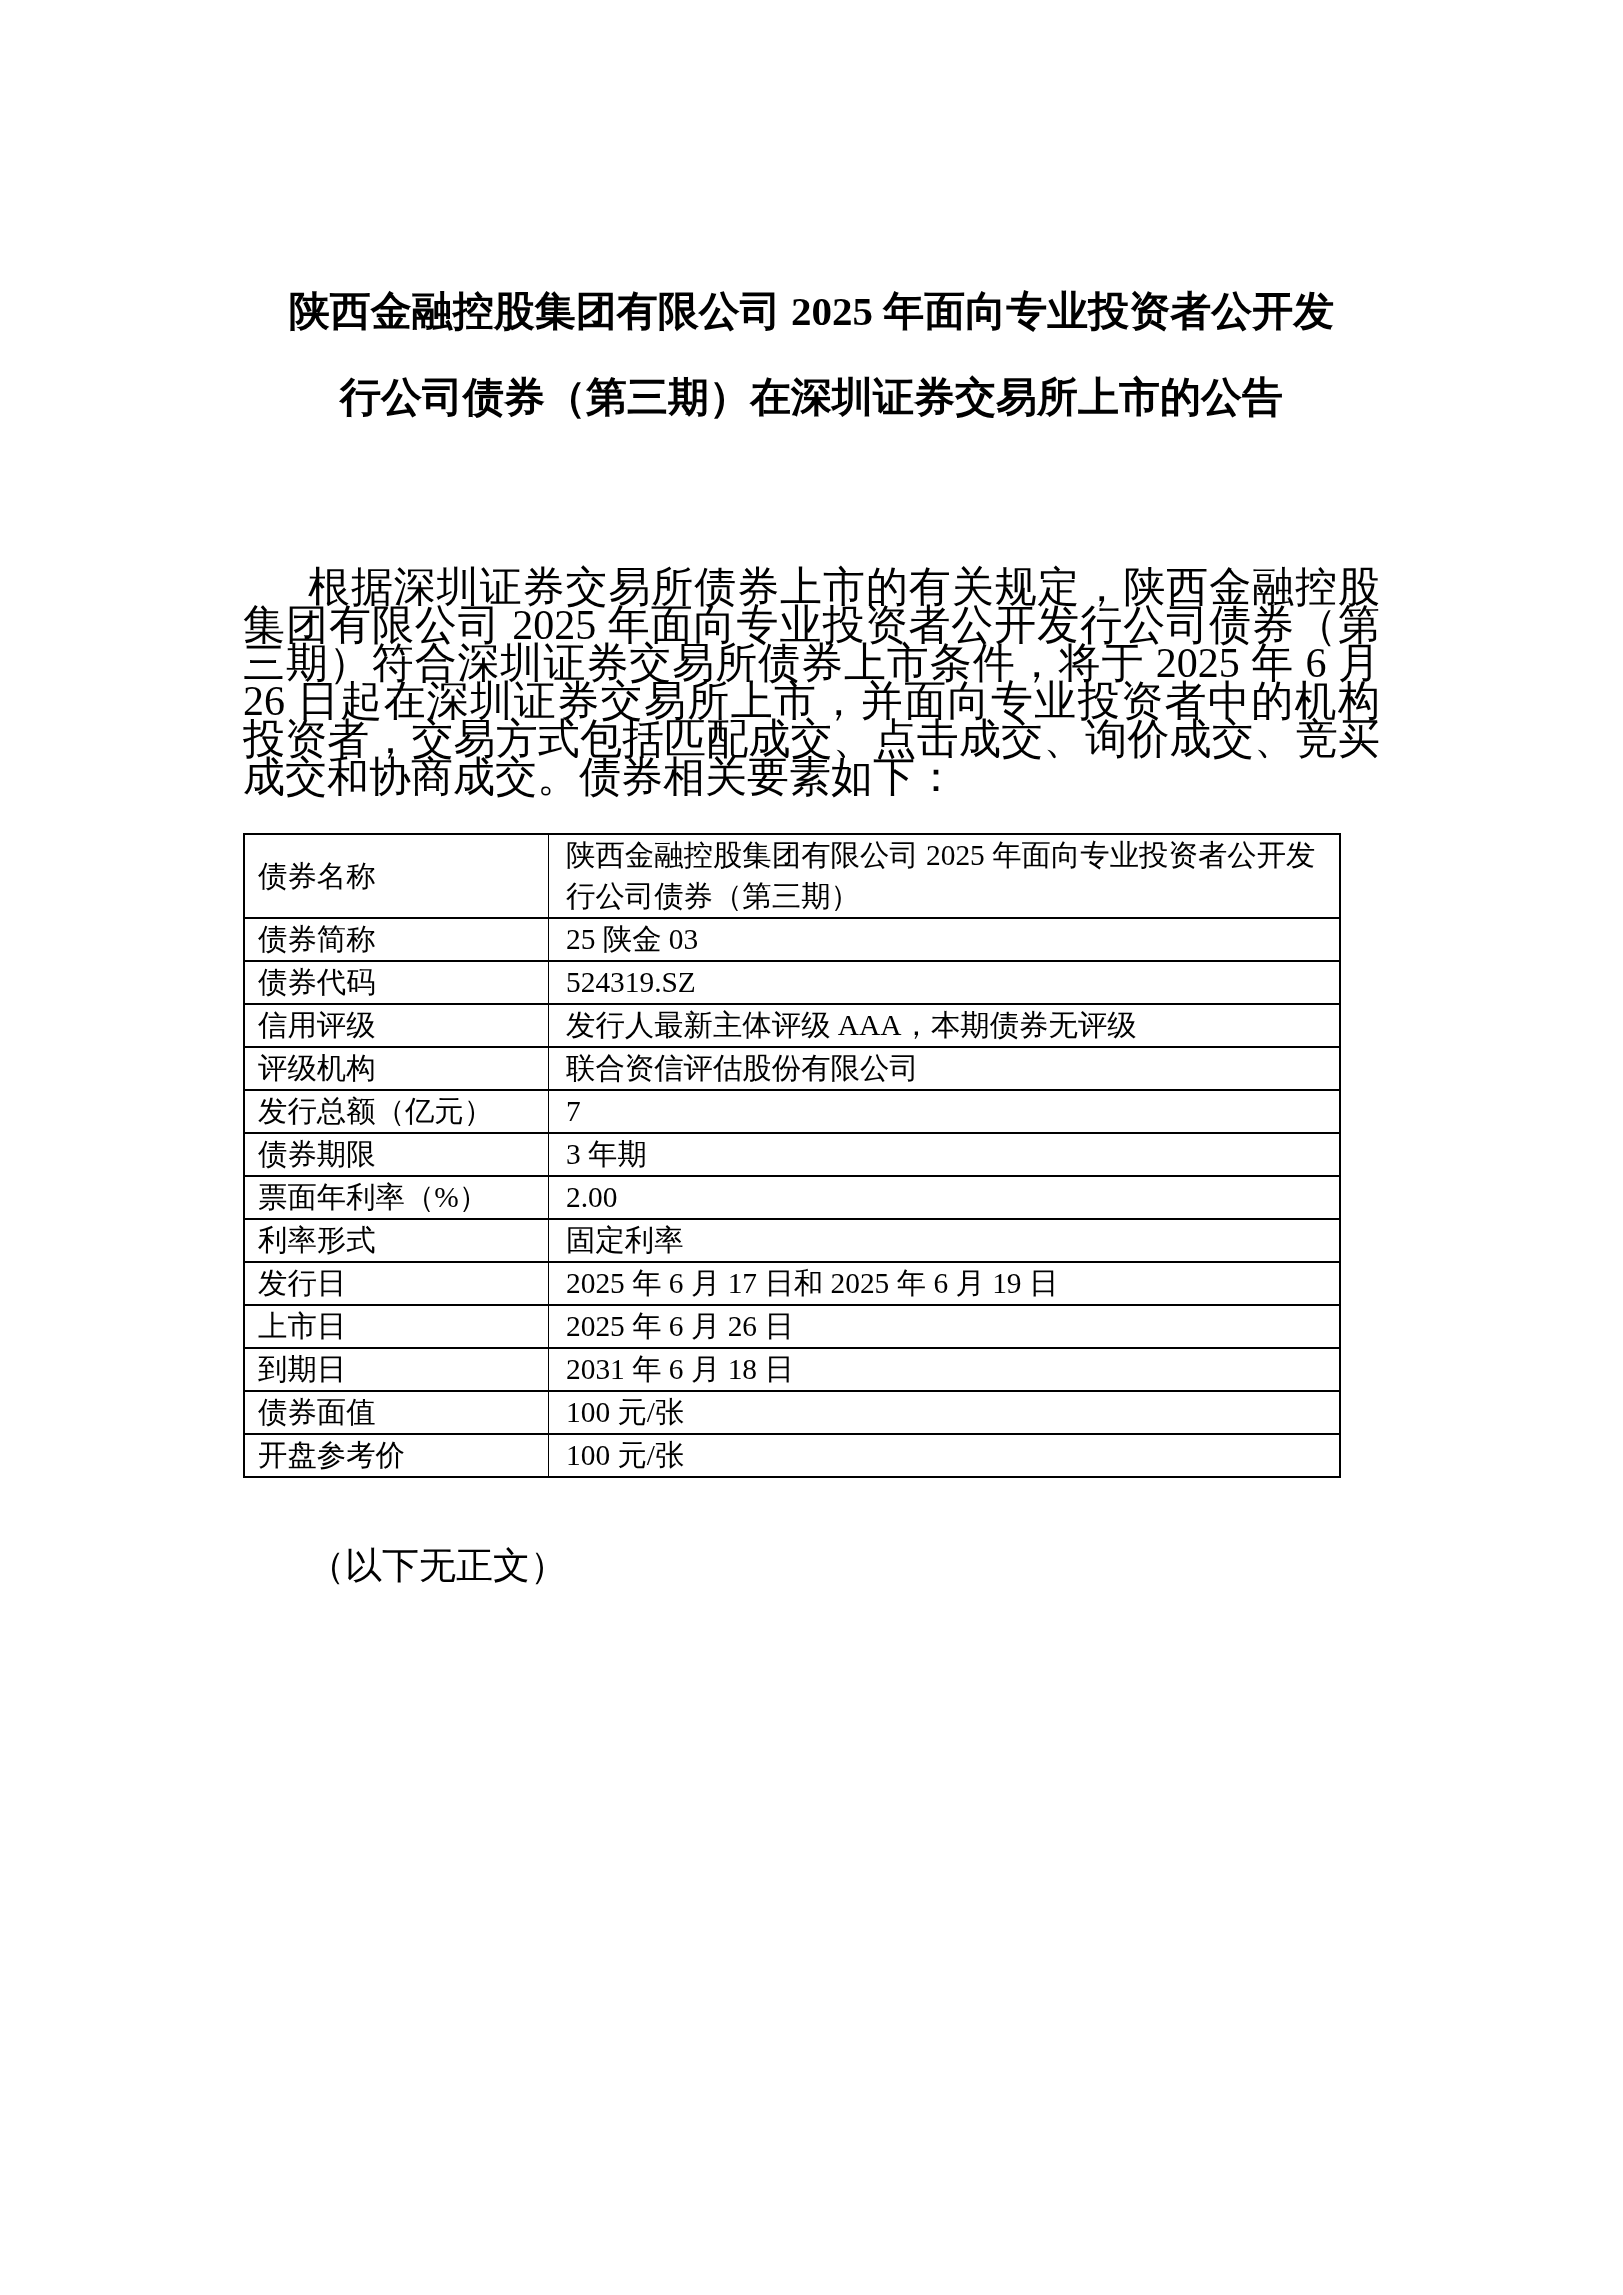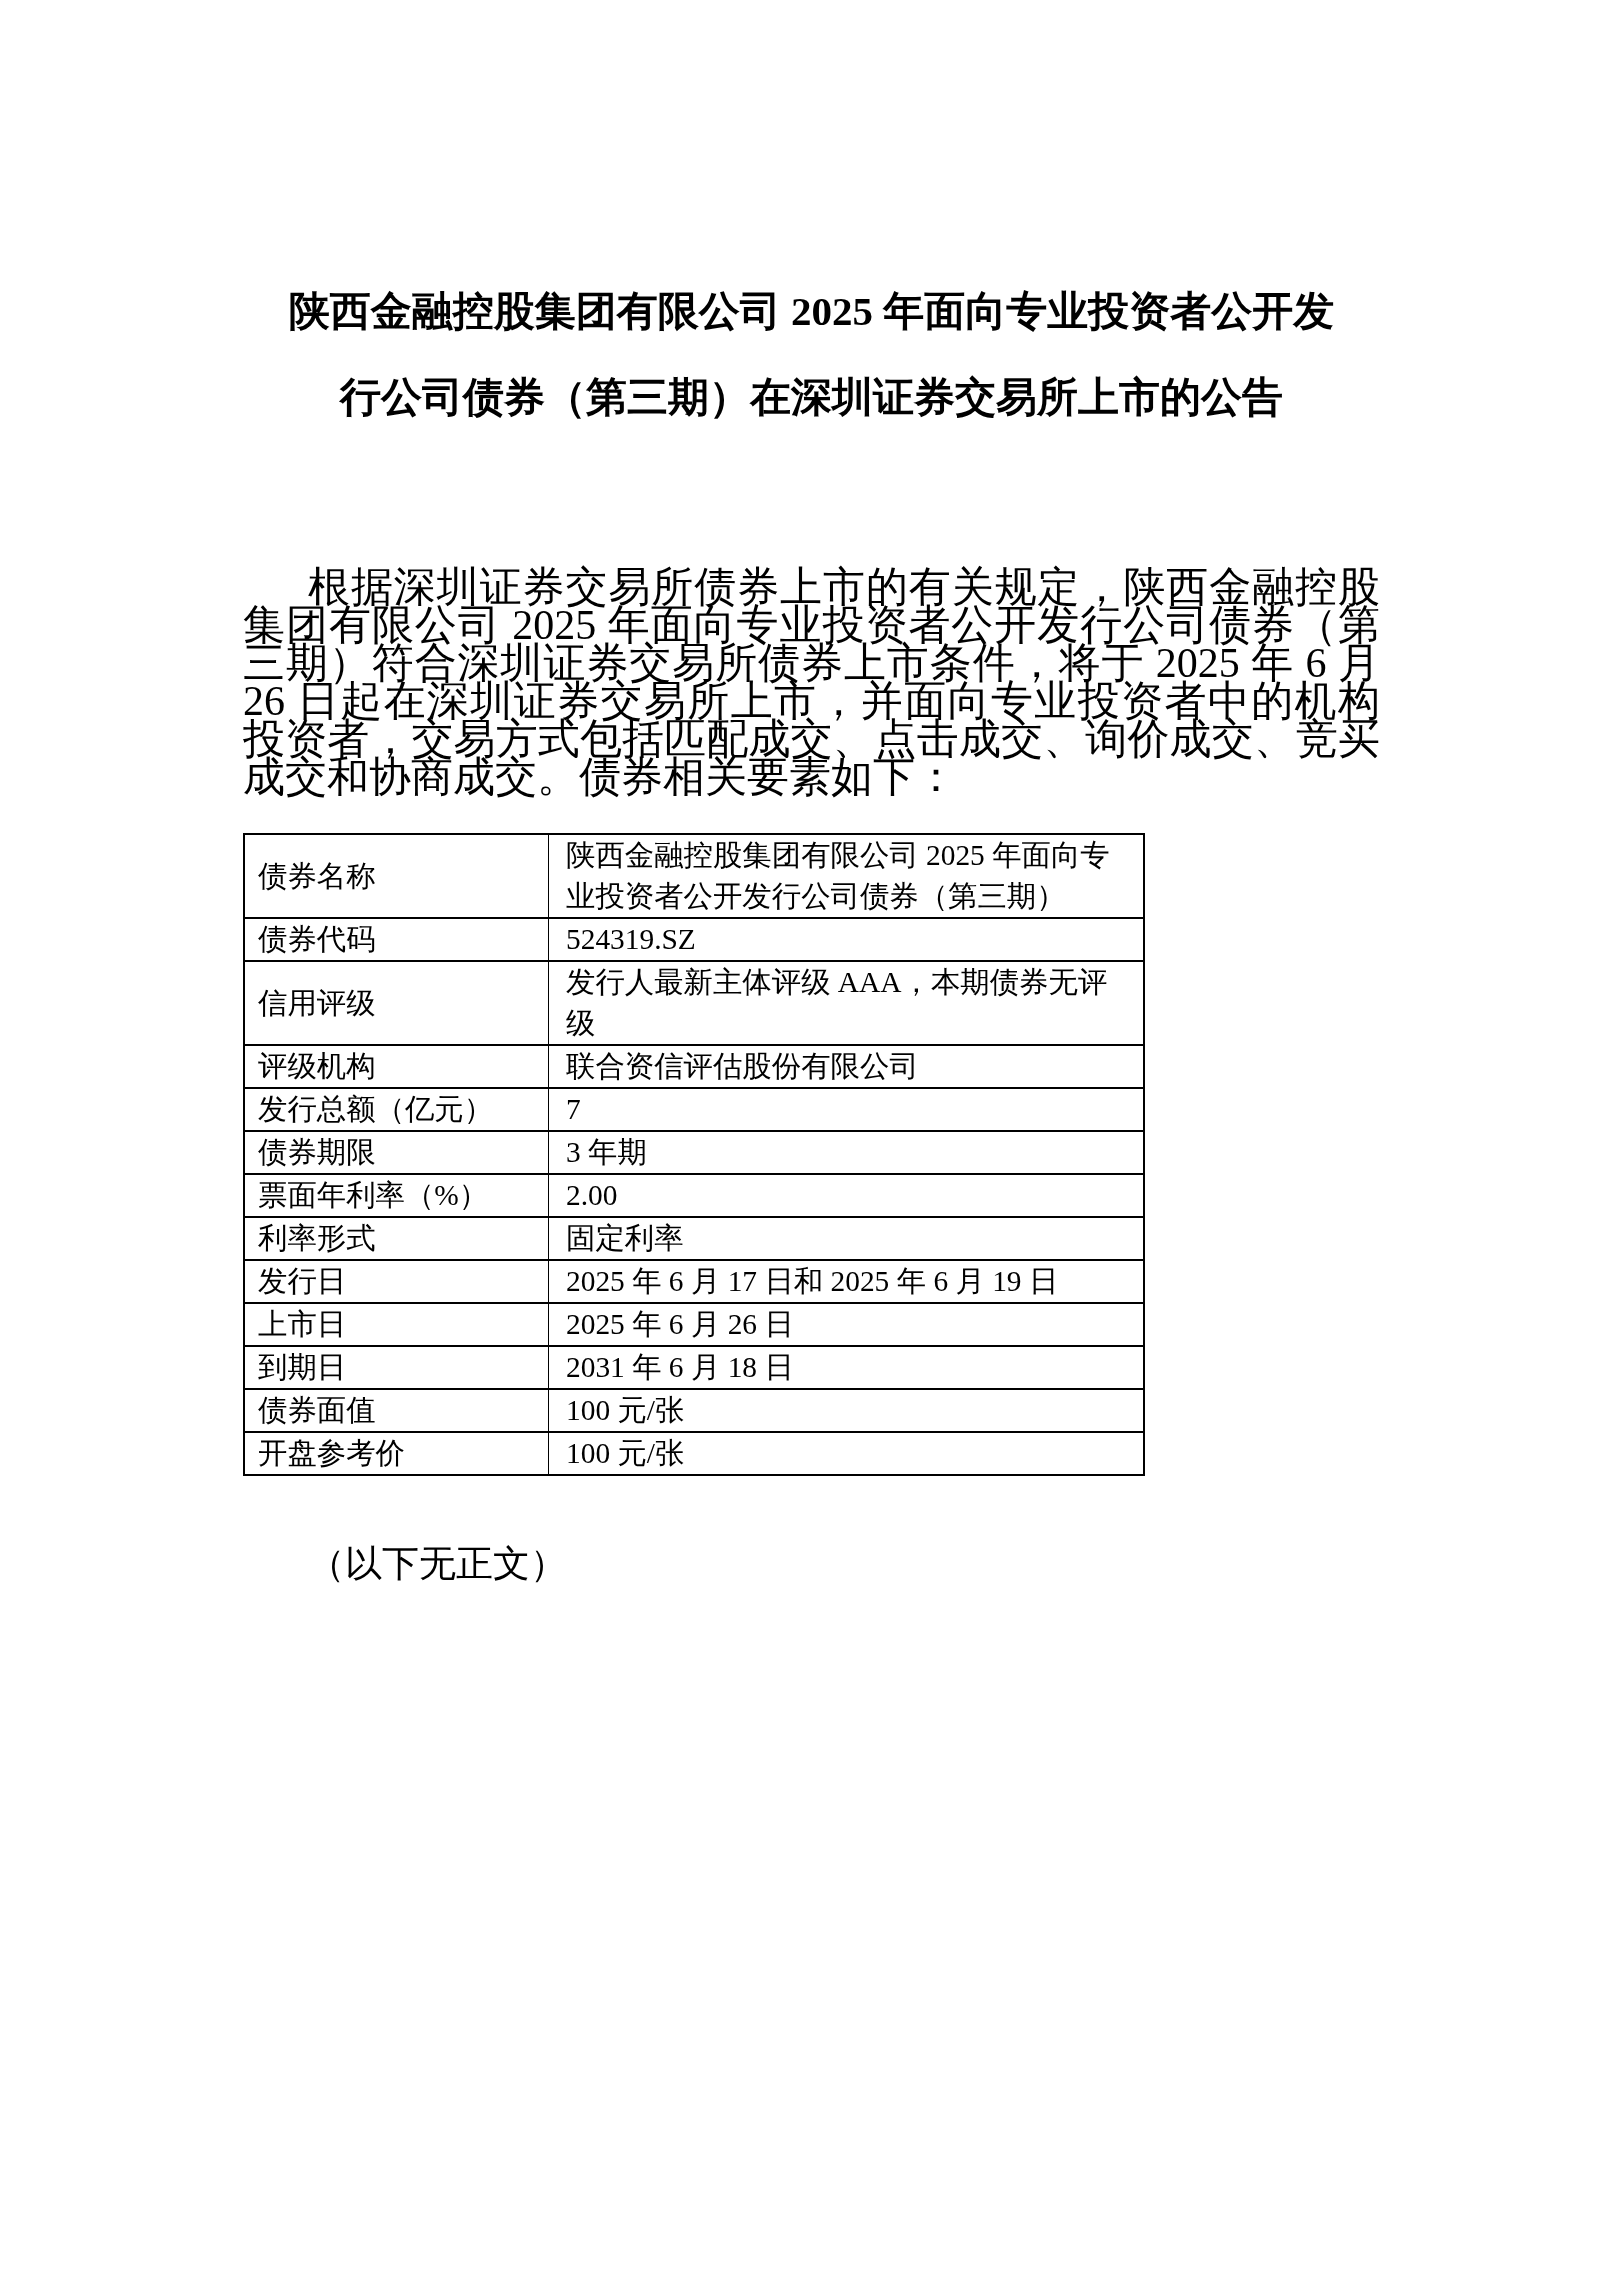--- a/index.html
+++ b/index.html
@@ -30,21 +30,21 @@
   }
   .body-paragraph {
     margin: 128px 0 0 0;
     font-size: 42px;
     line-height: 38px;
     text-align: justify;
     text-indent: 65px;
   }
   .bond-table {
     border-collapse: collapse;
-    width: 902px;
+    width: 1098px;
     margin-top: 37px;
     table-layout: fixed;
     font-size: 29.4px;
   }
   .bond-table td {
     border-top: 2px solid #000000;
     border-bottom: 2px solid #000000;
     border-left: 1.3px solid #000000;
     border-right: 1.3px solid #000000;
     height: 41px;
@@ -82,20 +82,24 @@
     <span class="title-line">行公司债券（第三期）在深圳证券交易所上市的公告</span>
   </h1>
 
   <p class="body-paragraph">根据深圳证券交易所债券上市的有关规定，陕西金融控股集团有限公司 2025 年面向专业投资者公开发行公司债券（第三期）符合深圳证券交易所债券上市条件，将于 2025 年 6 月 26 日起在深圳证券交易所上市，并面向专业投资者中的机构投资者，交易方式包括匹配成交、点击成交、询价成交、竞买成交和协商成交。债券相关要素如下：</p>
 
   <table class="bond-table">
     <tbody>
       <tr>
         <td class="cell-label">债券名称</td>
         <td class="cell-value">陕西金融控股集团有限公司 2025 年面向专业投资者公开发行公司债券（第三期）</td>
+      </tr>
+      <tr>
+        <td class="cell-label">债券简称</td>
+        <td class="cell-value">25 陕金 03</td>
       </tr>
       <tr>
         <td class="cell-label">债券代码</td>
         <td class="cell-value">524319.SZ</td>
       </tr>
       <tr>
         <td class="cell-label">信用评级</td>
         <td class="cell-value">发行人最新主体评级 AAA，本期债券无评级</td>
       </tr>
       <tr>

